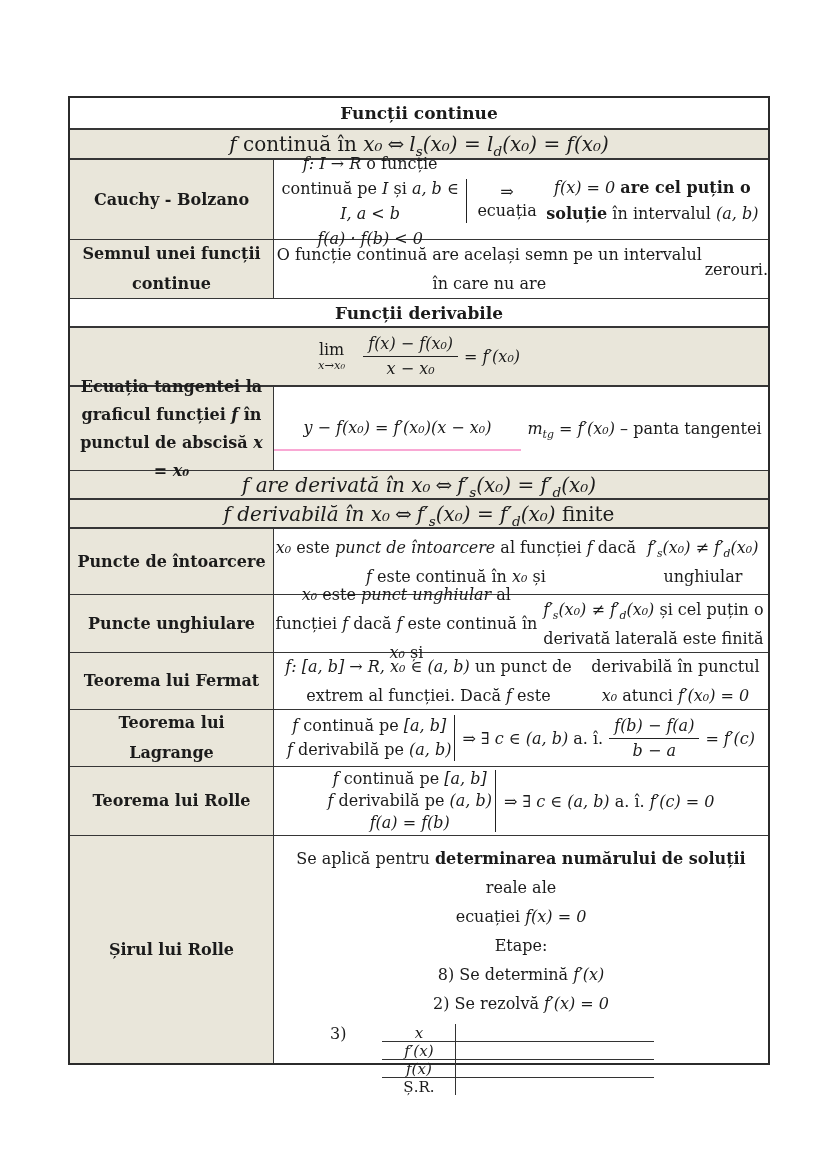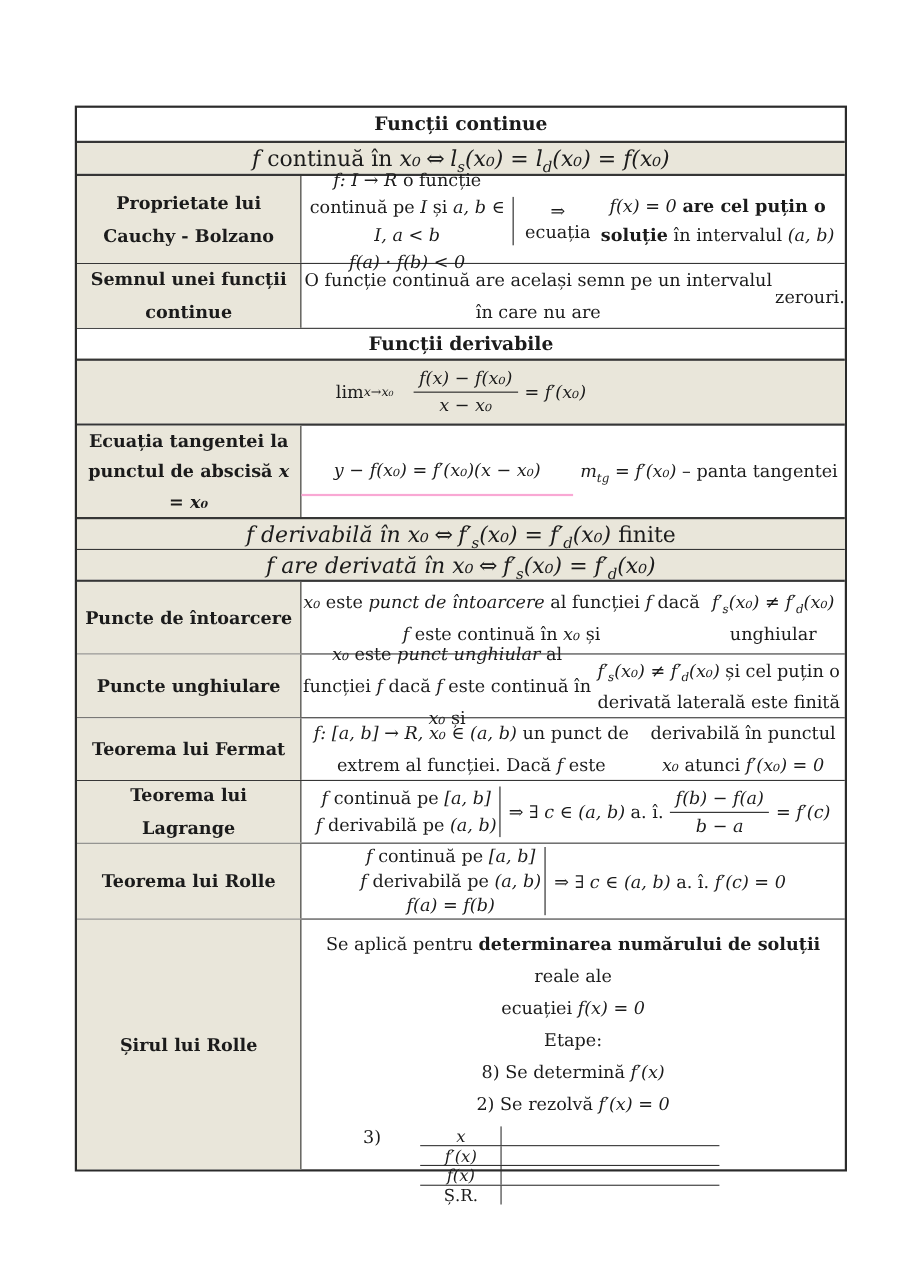--- a/index.html
+++ b/index.html
@@ -30,21 +30,21 @@
     text-align:center;font-size:16px;box-sizing:border-box;
   }
   .fm{font-size:20px;}
   .fm-row{display:flex;align-items:center;justify-content:center;}
   .line{line-height:29px;}
   .stack{display:flex;flex-direction:column;align-items:center;}
   .vbar{border-left:1.5px solid #222;width:0;flex:none;}
   .frac{display:inline-flex;flex-direction:column;vertical-align:middle;text-align:center;margin:0 6px;}
   .frac .num{border-bottom:1.4px solid #222;padding:0 5px 2px;line-height:20px;}
   .frac .den{padding:2px 5px 0;line-height:20px;}
-  .lim{display:inline-flex;flex-direction:row;align-items:center;margin-right:12px;}
+  .lim{display:inline-flex;flex-direction:column;align-items:center;margin-right:12px;}
   .lim .top{line-height:18px;}
   .lim .bot{font-size:11.5px;line-height:13px;}
   .it{font-style:italic;}
   .bd{font-weight:bold;}
   .sb{font-size:0.68em;vertical-align:-0.38em;line-height:0;}
   .sym{margin:0 5px;}
   .sub-band{display:flex;align-items:center;justify-content:center;width:100%;box-sizing:border-box;}
   .r15col{display:flex;flex-direction:column;align-items:center;justify-content:flex-start;padding-top:8px;width:100%;box-sizing:border-box;}
   .mini-wrap{align-self:flex-start;display:flex;align-items:flex-start;margin-left:56px;margin-top:6px;gap:36px;}
   .mini{width:272px;font-size:15px;}
@@ -62,21 +62,20 @@
     <div class="row first full" style="height:30px">
       <span class="hdr">Funcții continue</span>
     </div>
 
     <div class="row full shade bt2" style="height:30px">
       <span class="fm"><span class="it">f</span><span> continuă în </span><span class="it">x₀</span><span class="sym">⇔</span><span class="it">l</span><span class="sb it">s</span><span class="it">(x₀) = l</span><span class="sb it">d</span><span class="it">(x₀) = f(x₀)</span></span>
     </div>
 
     <div class="row bt2" style="height:81px">
       <div class="lcell">
-        <div>Proprietate lui</div>
         <div>Cauchy - Bolzano</div>
       </div>
       <div class="rcell">
         <div class="fm-row" style="margin-top:2px">
           <div class="stack">
             <div style="line-height:25px"><span class="it">f: I </span><span>→</span><span class="it"> R</span><span> o funcție continuă pe </span><span class="it">I</span><span> și </span><span class="it">a, b </span><span>∈</span><span class="it"> I, a &lt; b</span></div>
             <div style="line-height:25px"><span class="it">f(a) · f(b) &lt; 0</span></div>
           </div>
           <span class="vbar" style="height:44px"></span>
           <span style="margin-left:10px"><span>⇒ ecuația</span></span>
@@ -110,38 +109,39 @@
           <span class="num"><span class="it">f(x) − f(x₀)</span></span>
           <span class="den"><span class="it">x − x₀</span></span>
         </span>
         <span><span class="it">= f′(x₀)</span></span>
       </div>
     </div>
 
     <div class="row bt2" style="height:85px">
       <div class="lcell" style="line-height:28px">
         <div><span class="bd">Ecuația tangentei la</span></div>
+        <div><span class="bd">graficul funcției </span><span class="bd it">f</span><span class="bd"> în</span></div>
         <div><span class="bd">punctul de abscisă </span><span class="bd it">x = x₀</span></div>
       </div>
       <div class="rcell" style="justify-content:flex-start">
         <div class="sub-band" style="height:44px;border-bottom:2px solid #f9a8d4">
           <span><span class="it">y − f(x₀) = f′(x₀)(x − x₀)</span></span>
         </div>
         <div class="sub-band" style="height:40px">
           <span><span class="it">m</span><span class="sb it">tg</span><span class="it"> = f′(x₀)</span><span> – panta tangentei</span></span>
         </div>
       </div>
     </div>
 
+    <div class="row full shade" style="height:28px">
+      <span class="fm"><span class="it">f are derivată în x₀</span><span class="sym">⇔</span><span class="it">f′</span><span class="sb it">s</span><span class="it">(x₀) = f′</span><span class="sb it">d</span><span class="it">(x₀)</span></span>
+    </div>
+
     <div class="row full shade bt2" style="height:29px">
       <span class="fm"><span class="it">f derivabilă în x₀</span><span class="sym">⇔</span><span class="it">f′</span><span class="sb it">s</span><span class="it">(x₀) = f′</span><span class="sb it">d</span><span class="it">(x₀)</span><span> finite</span></span>
-    </div>
-
-    <div class="row full shade" style="height:28px">
-      <span class="fm"><span class="it">f are derivată în x₀</span><span class="sym">⇔</span><span class="it">f′</span><span class="sb it">s</span><span class="it">(x₀) = f′</span><span class="sb it">d</span><span class="it">(x₀)</span></span>
     </div>
 
     <div class="row bt2" style="height:67px">
       <div class="lcell">
         <div>Puncte de întoarcere</div>
       </div>
       <div class="rcell">
         <div class="line"><span class="it">x₀</span><span> este </span><span class="it">punct de întoarcere</span><span> al funcției </span><span class="it">f</span><span> dacă </span><span class="it">f</span><span> este continuă în </span><span class="it">x₀</span><span> și</span></div>
         <div class="line"><span class="it">f′</span><span class="sb it">s</span><span class="it">(x₀) </span><span>≠</span><span class="it"> f′</span><span class="sb it">d</span><span class="it">(x₀)</span><span> unghiular</span></div>
       </div>

